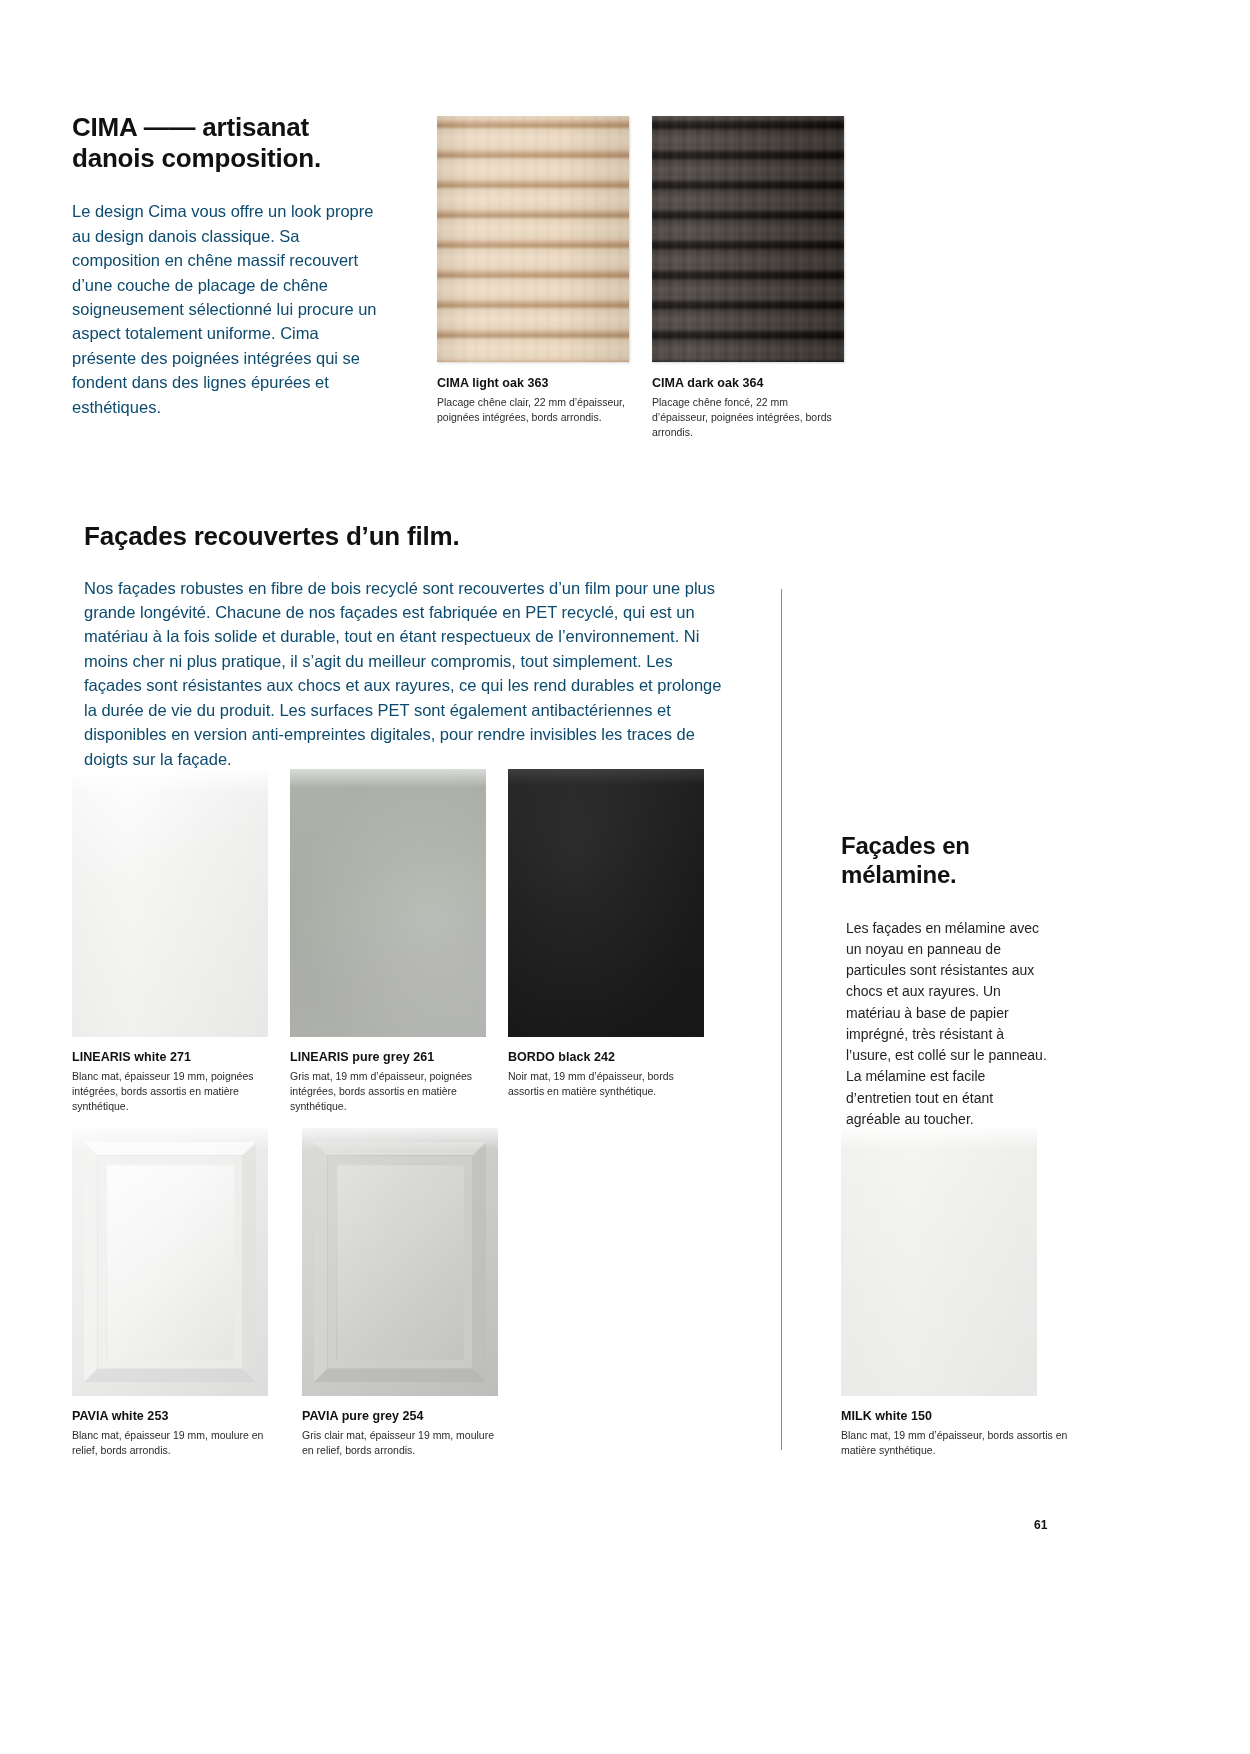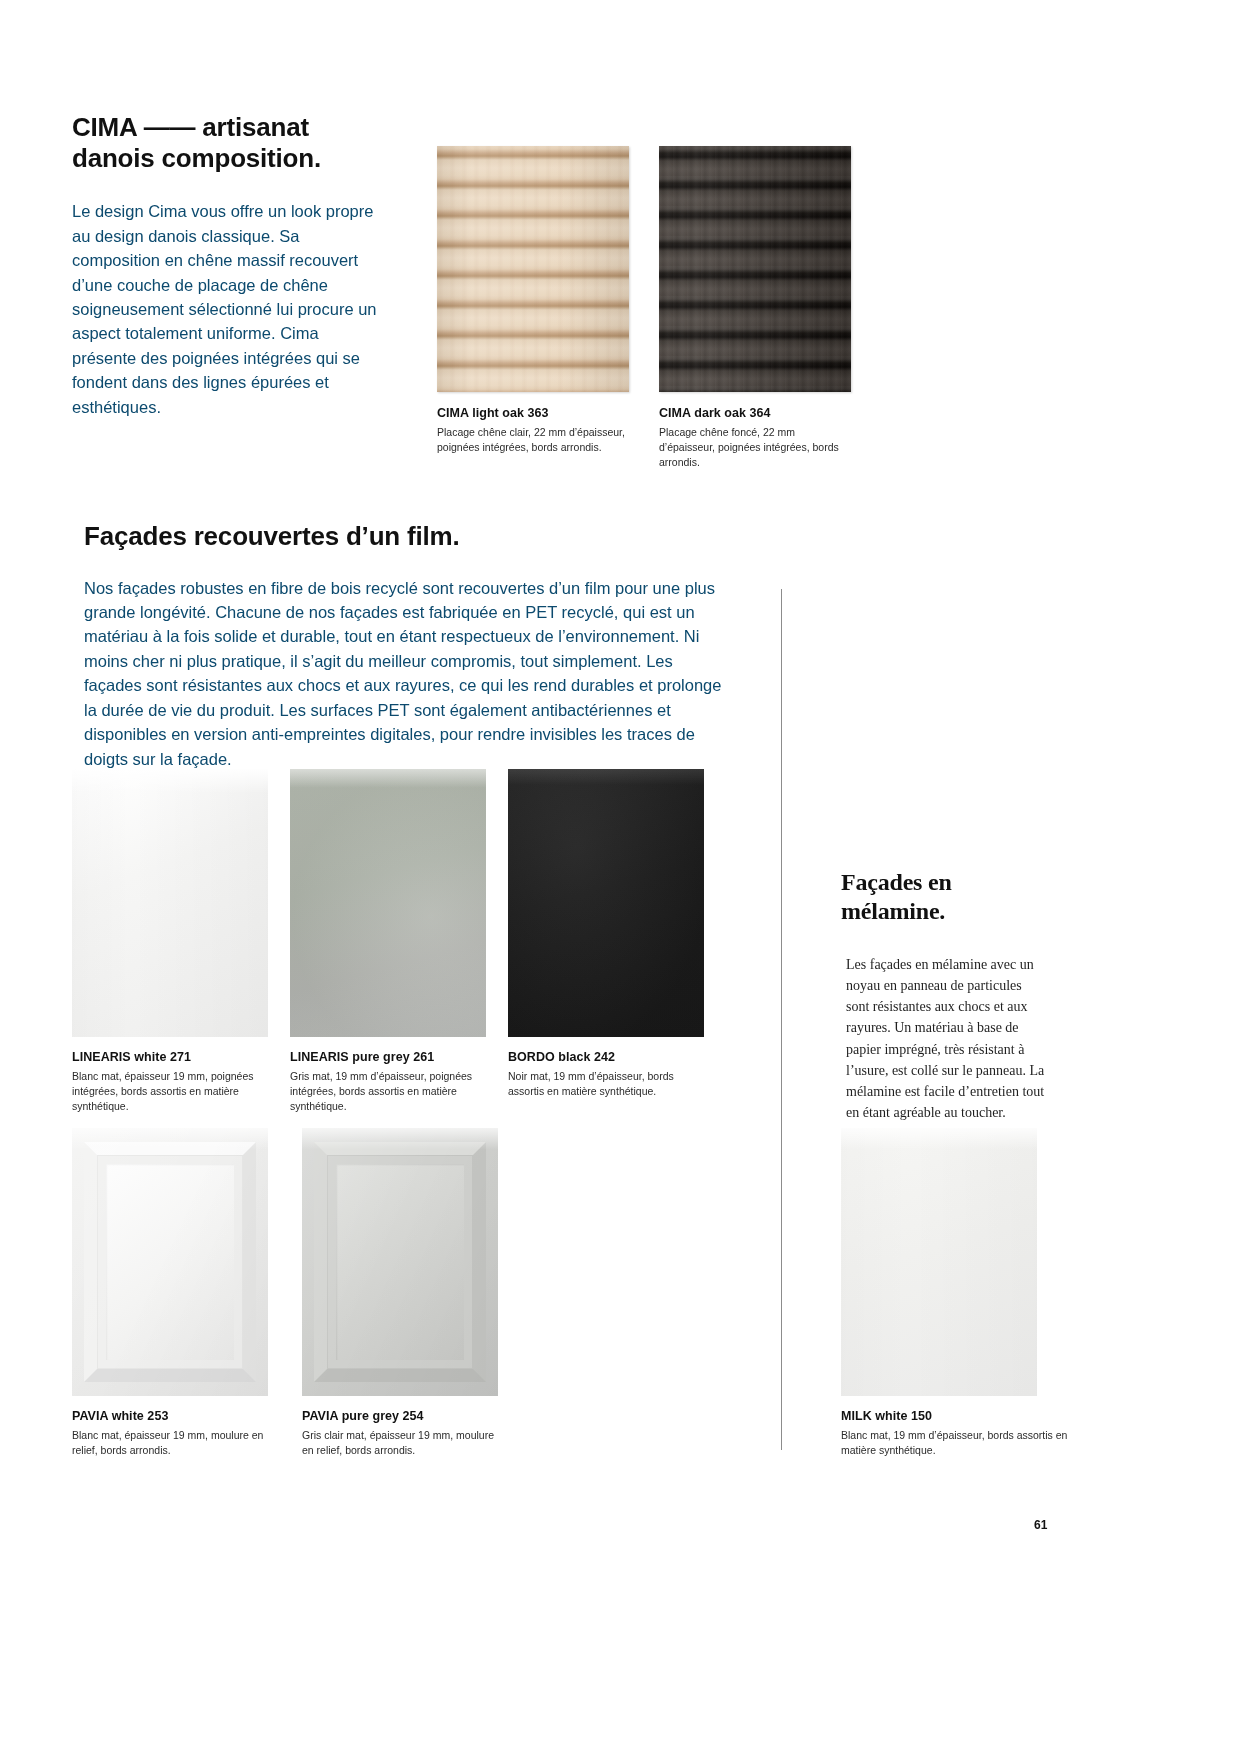--- a/index.html
+++ b/index.html
@@ -79,22 +79,21 @@
     width: 312px;
   }
   #cima-block .section-title { margin-bottom: 26px; }
 
   #cima-samples {
     position: absolute;
     left: 437px;
     top: 116px;
     width: 477px;
     display: flex;
-    gap: 30px;
-    margin-top: 30px;
+    gap: 23px;
   }
   .wood-item { width: 192px; }
 
   .wood-sample {
     width: 192px;
     height: 246px;
     position: relative;
     overflow: hidden;
     box-shadow: 1px 1px 2px rgba(0,0,0,0.16);
   }
@@ -307,23 +306,22 @@
     position: absolute;
     left: 781px;
     top: 589px;
     width: 1px;
     height: 861px;
     background: #8c8c8c;
   }
   #melamine-block {
     position: absolute;
     left: 841px;
-    top: 868px;
+    top: 832px;
     width: 212px;
-    font-family: Liberation Serif, serif;
   }
   #melamine-block .sub-title { margin-bottom: 28px; }
 
   #milk-col {
     position: absolute;
     left: 841px;
     top: 1128px;
     width: 236px;
   }
   .tile-milk-white {

